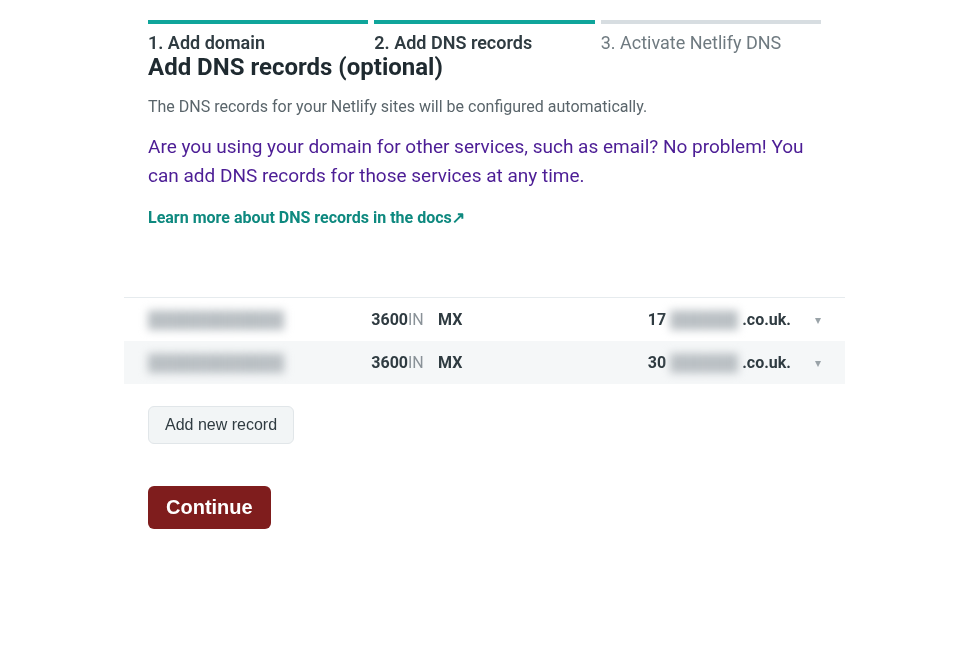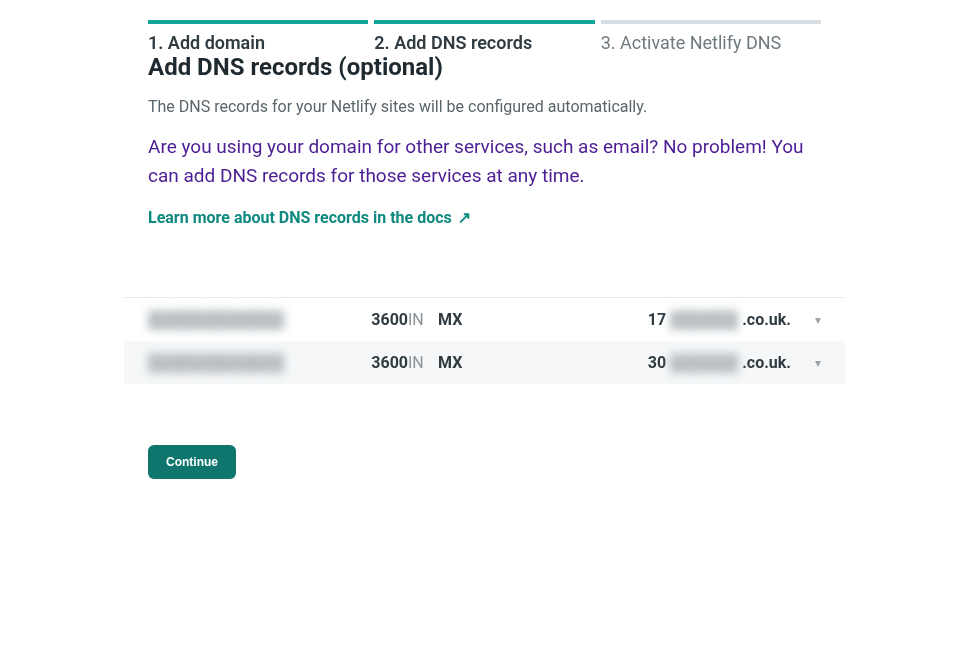--- a/index.html
+++ b/index.html
@@ -54,21 +54,20 @@
   }
   .desc2 {
     margin-top: 14px;
     font-size: 19px;
     line-height: 1.5;
     color: #4c1d95;
   }
   .docs-link {
     display: inline-flex;
     align-items: flex-end;
-    gap: 6px;
     margin-top: 18px;
     color: #0e897f;
     font-weight: 700;
     font-size: 16px;
     text-decoration: none;
   }
   .docs-link .arrow {
     display: inline-block;
   }
   .records {
@@ -106,26 +105,26 @@
     border: 1px solid #e1e6e9;
     border-radius: 6px;
     padding: 9px 16px;
     font-size: 16px;
     color: #2f3b41;
     cursor: pointer;
   }
   .continue {
     margin-top: 42px;
     display: inline-block;
-    background: #0f766e;
+    background: #7f1d1d;
     color: #fff;
     border: none;
     border-radius: 6px;
     padding: 10px 18px;
-    font-size: 12px;
+    font-size: 20px;
     font-weight: 600;
     cursor: pointer;
   }
 </style>
 </head>
 <body>
 
 <div class="container">
 
   <div class="stepper">
@@ -172,17 +171,18 @@
         <span class="rec-type">MX</span>
         <span class="rec-value">
           <span>30</span>
           <span class="blur">██████</span>
             <span>.co.uk.</span>
         </span>
         <span class="rec-chevron">▾</span>
       </div>
     </div>
 
+    <button class="add-new">Add new record</button>
     <br>
     <button class="continue">Continue</button>
   </div>
 
 </div>
 
 </body></html>

